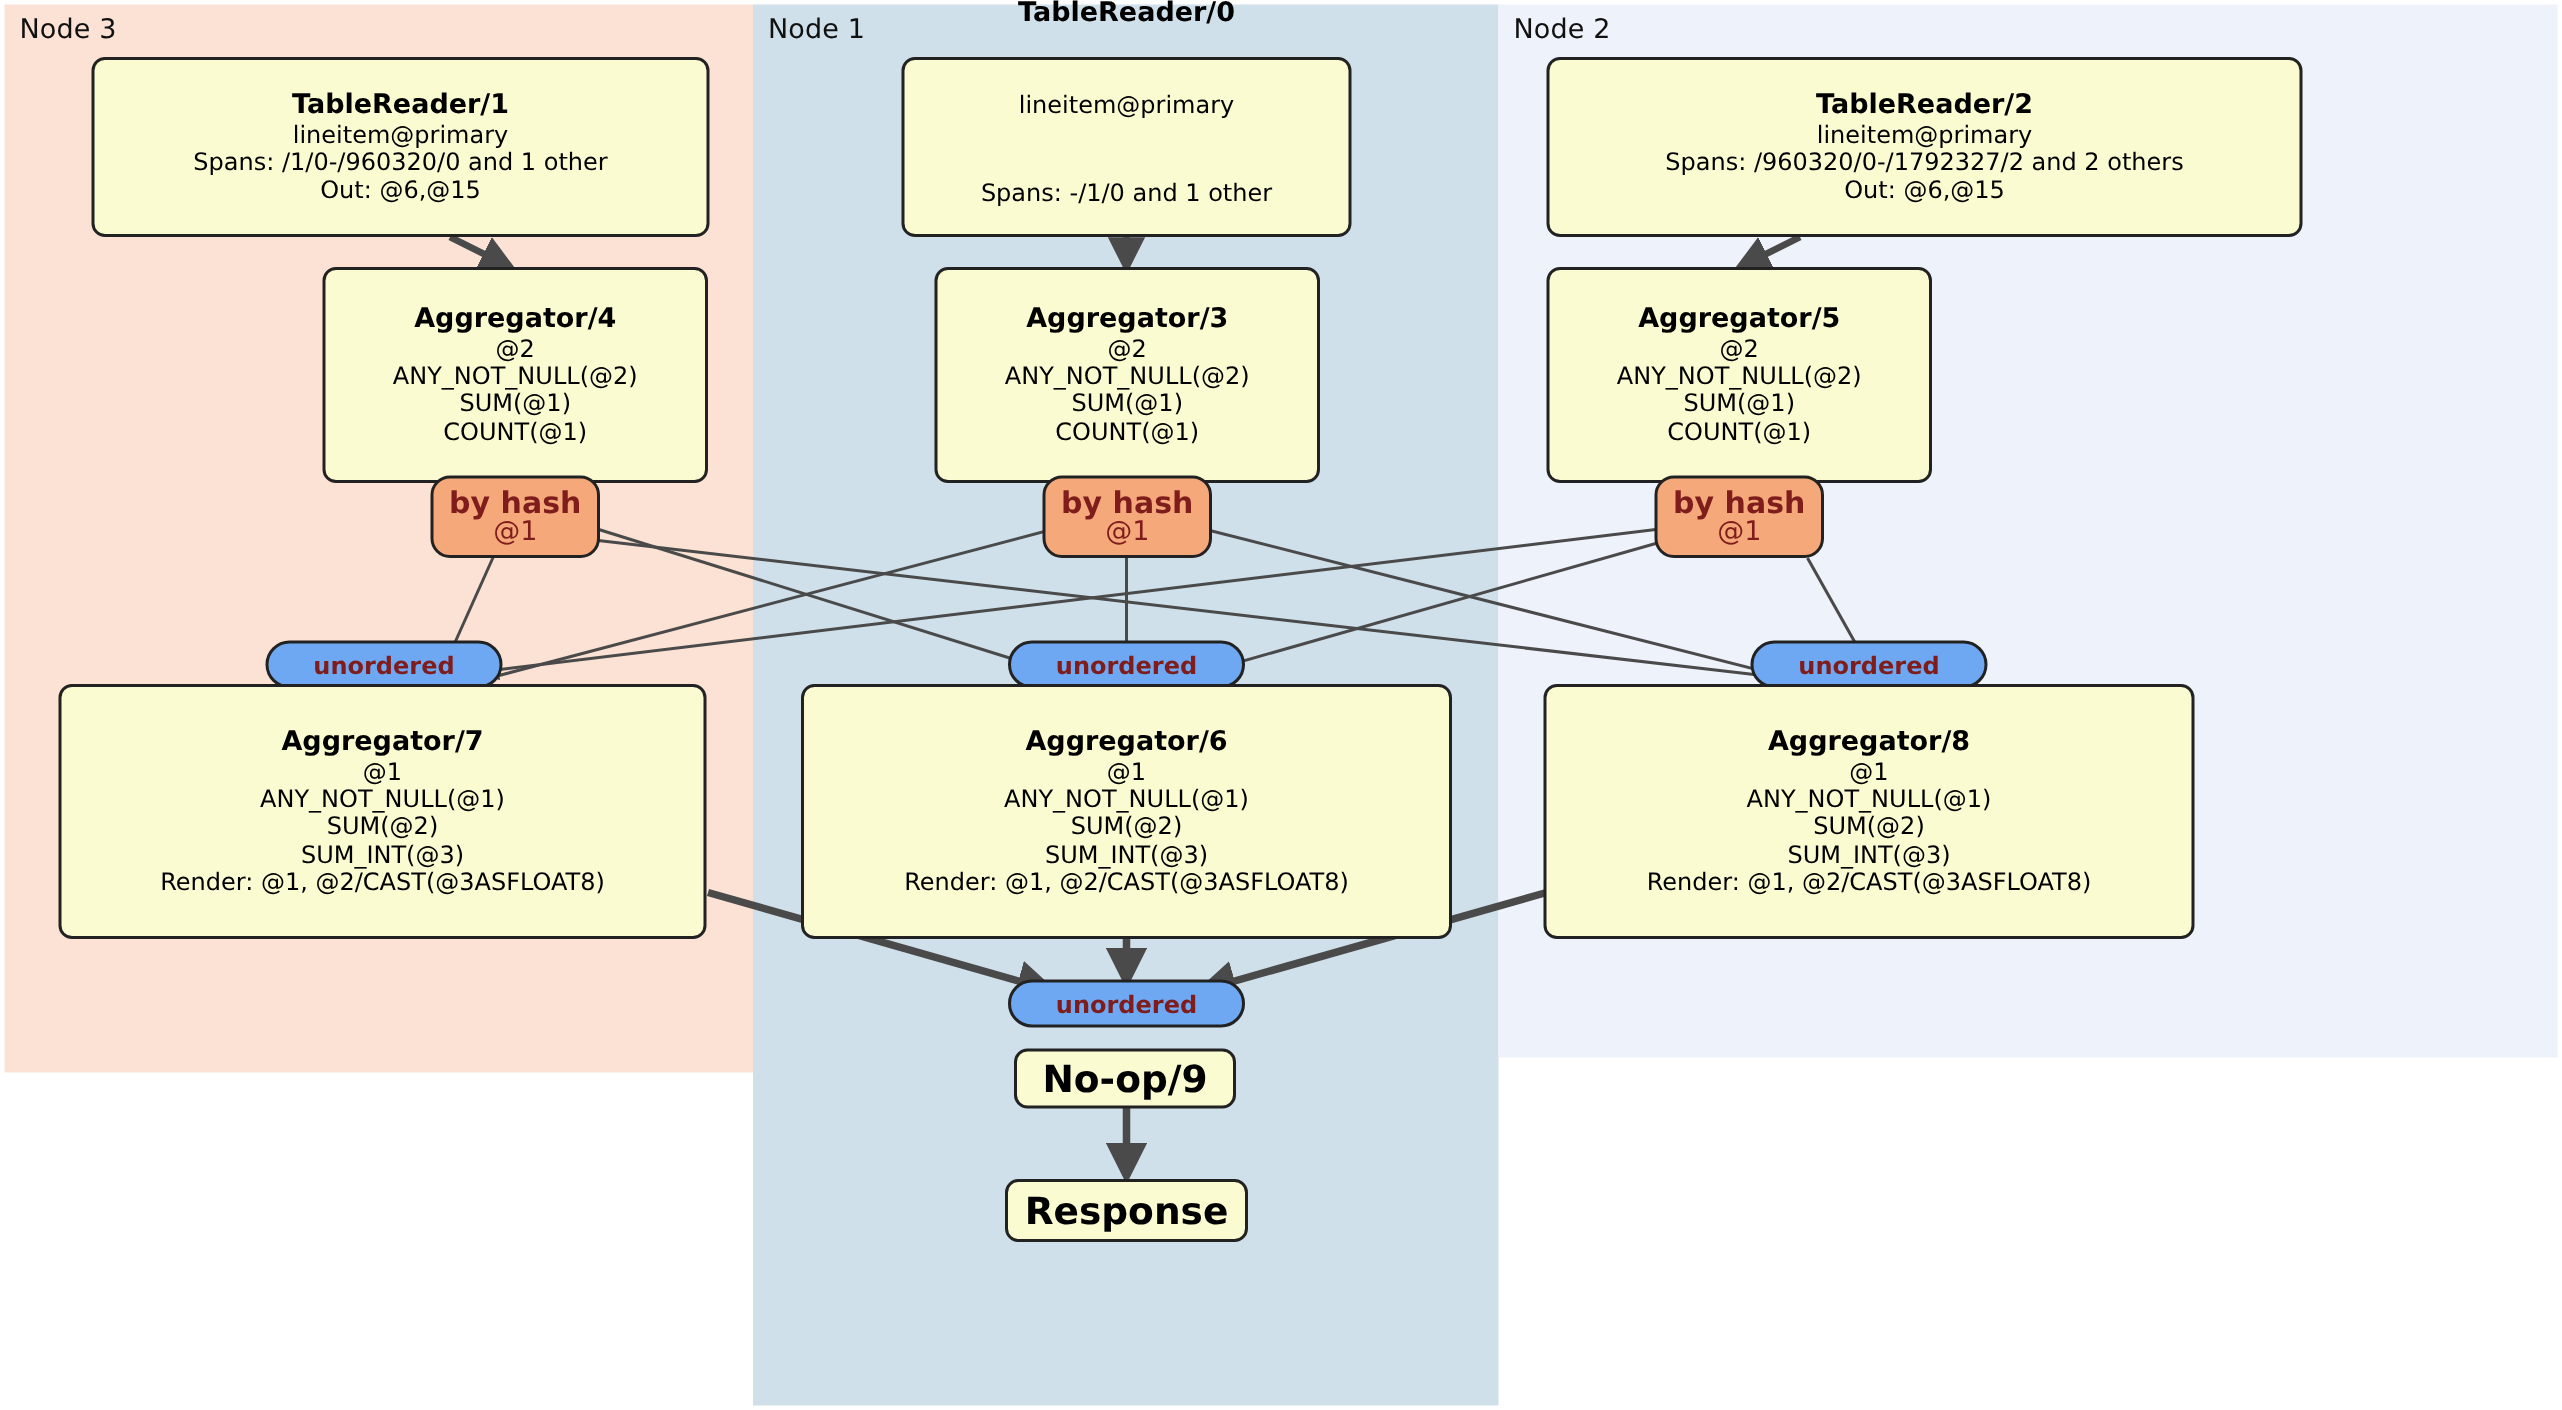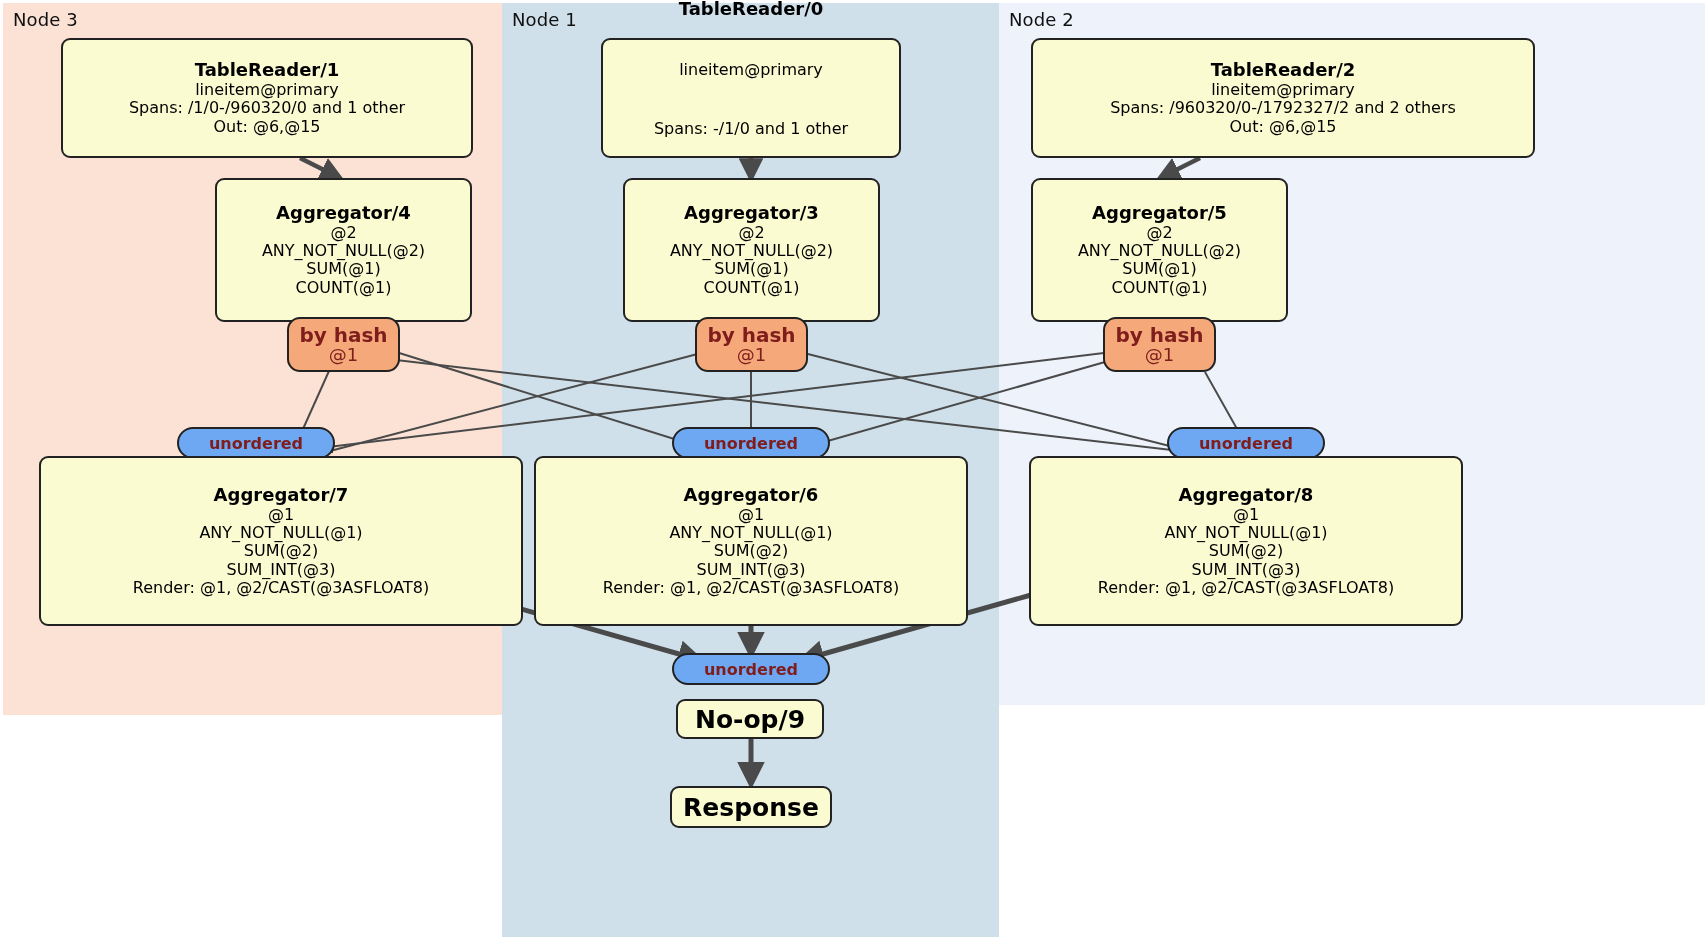--- a/index.html
+++ b/index.html
@@ -174,21 +174,21 @@
   </div>
 
   <div class="pill unordered" style="left:672px;top:427px;width:158px;height:32px;">
     <div class="t">unordered</div>
   </div>
 
   <div class="pill unordered" style="left:1167px;top:427px;width:158px;height:32px;">
     <div class="t">unordered</div>
   </div>
 
-  <div class="box" style="left:39px;top:456px;width:484px;height:170px;">
+  <div class="box" style="left:39px;top:456px;width:432px;height:170px;">
     <div class="title">Aggregator/7</div>
     <div class="line">@1</div>
     <div class="line">ANY_NOT_NULL(@1)</div>
     <div class="line">SUM(@2)</div>
     <div class="line">SUM_INT(@3)</div>
     <div class="line">Render: @1, @2/CAST(@3ASFLOAT8)</div>
   </div>
 
   <div class="box" style="left:534px;top:456px;width:434px;height:170px;">
     <div class="title">Aggregator/6</div>

